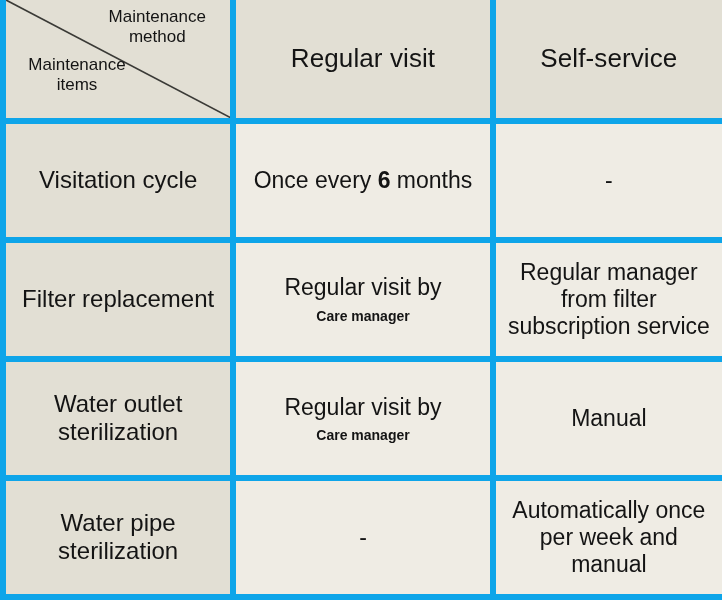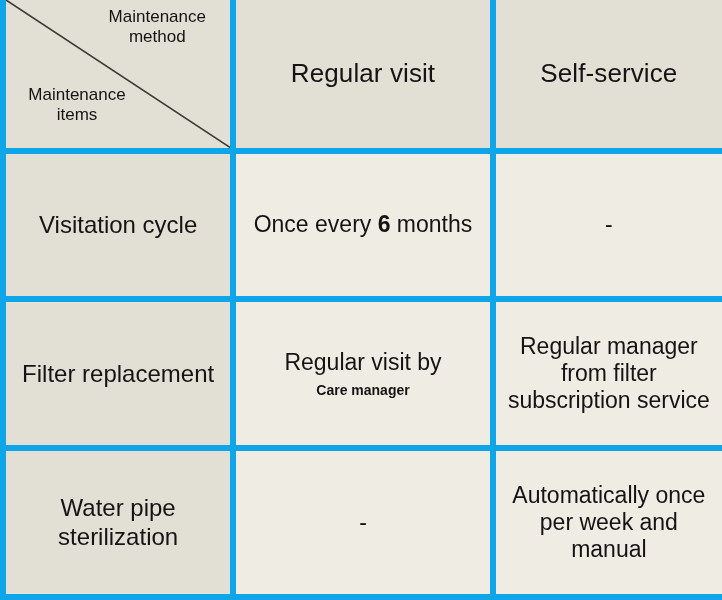--- a/index.html
+++ b/index.html
@@ -161,20 +161,36 @@
           <span class="sub">Care manager</span>
         </span>
       </td>
       <td class="col-self shade-light">
         <span class="cell-text">
           <span>Regular manager from filter subscription service</span><span class="bold-num"></span><span></span>
         </span>
       </td>
     </tr>
 
+    <tr class="row-body">
+      <td class="col-items shade-dark">
+        <span class="item-text">Water outlet sterilization</span>
+      </td>
+      <td class="col-regular shade-light">
+        <span class="cell-text">
+          <span>Regular visit by</span><span class="bold-num"></span><span></span>
+          <span class="sub">Care manager</span>
+        </span>
+      </td>
+      <td class="col-self shade-light">
+        <span class="cell-text">
+          <span>Manual</span><span class="bold-num"></span><span></span>
+        </span>
+      </td>
+    </tr>
 
     <tr class="row-body">
       <td class="col-items shade-dark">
         <span class="item-text">Water pipe sterilization</span>
       </td>
       <td class="col-regular shade-light">
         <span class="cell-text">
           <span>-</span><span class="bold-num"></span><span></span>
         </span>
       </td>

